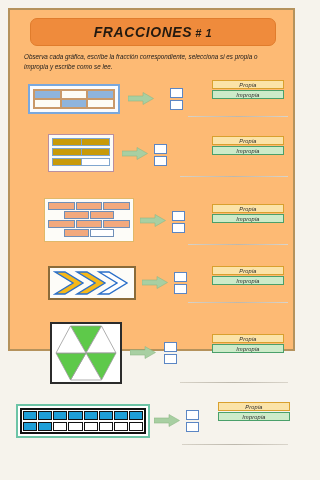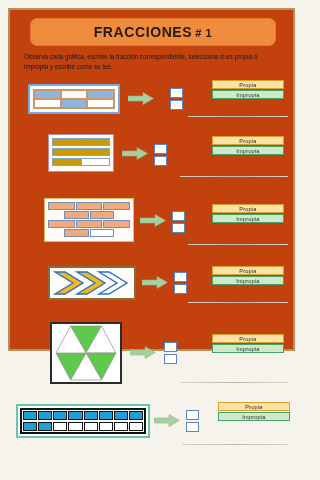--- a/index.html
+++ b/index.html
@@ -5,23 +5,24 @@
   html,body{margin:0;padding:0;}
   body{
     width:311px;height:480px;
     background:#f6f3ec;
     font-family:"Liberation Sans",sans-serif;
     overflow:hidden;
   }
   .page{
     position:absolute;left:8px;top:8px;
     width:287px;height:343px;
-    background:#c2410c;
+    background:#fdba74;
     border:2px solid #b5925c;
     box-sizing:border-box;
+    font-style:italic;
   }
   
   .title-bar{
     position:absolute;left:20px;top:8px;
     width:244px;height:26px;
     background:#ef8b3c;
     border:1px solid #e07c2c;
     border-radius:7px;
     display:flex;align-items:center;justify-content:center;
   }

